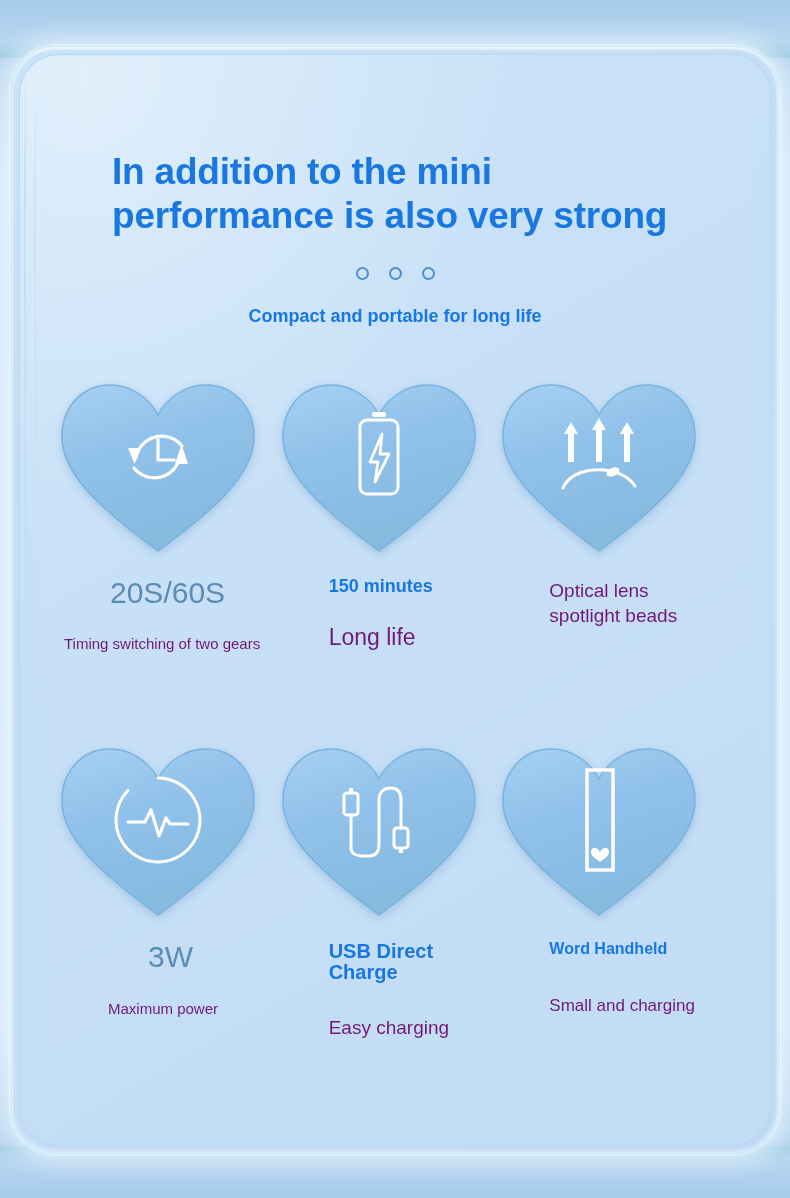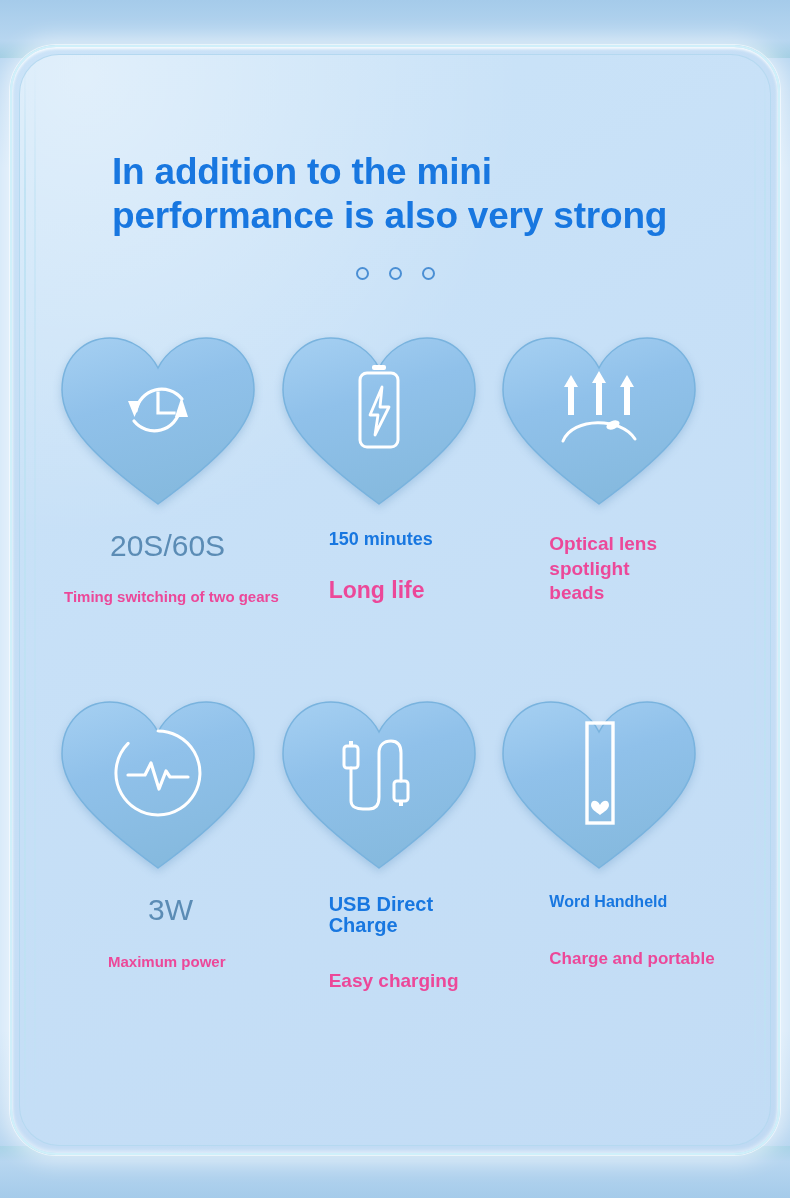--- a/index.html
+++ b/index.html
@@ -159,22 +159,22 @@
     margin-left: 36px;
     font-size: 30px;
     font-weight: normal;
     color: #5b8cb5;
     line-height: 1.05;
   }
   .sub-label {
     margin-top: 8px;
     margin-left: 0;
     font-size: 15px;
-    font-weight: bold;
-    color: #ec4899;
+    font-weight: normal;
+    color: #701a75;
     line-height: 1.2;
   }
 
   
   .cell.c2 .big-label { font-size: 18px; font-weight: bold; color: #1877e0; margin-left: 44px; }
   .cell.c2 .sub-label { font-size: 23px; margin-left: 44px; margin-top: 12px; }
   .cell.c3 .sub-label {
     font-size: 19px; margin-left: 44px; margin-top: 4px;
     max-width: 135px; line-height: 1.28;
   }
@@ -213,20 +213,21 @@
     <span class="l1">In addition to the mini</span>
     <span class="l2">performance is also very strong</span>
   </h1>
 
   <div class="dots">
     <span class="dot"></span>
     <span class="dot"></span>
     <span class="dot"></span>
   </div>
 
+  <div class="subtitle">Compact and portable for long life</div>
 
   <div class="grid">
 
     <div class="cell c1">
       <div class="heart-wrap">
         <svg class="heart" viewBox="0 0 200 180">
           <defs>
             <linearGradient id="hg1" x1="0" y1="0" x2="0.35" y2="1">
               <stop offset="0%" stop-color="#a6d0f2"></stop>
               <stop offset="45%" stop-color="#90c1ea"></stop>
@@ -363,17 +364,17 @@
           <path d="M100 172 C 40 128, 4 94, 4 58 C 4 26, 26 6, 52 6 C 74 6, 92 20, 100 36 C 108 20, 126 6, 148 6 C 174 6, 196 26, 196 58 C 196 94, 160 128, 100 172 Z" fill="url(#hg6)" stroke="#79b3de" stroke-width="1.5"></path>
         </svg>
         <div class="icon-layer">
           <svg width="54" height="108" viewBox="0 0 54 108">
             <rect x="15" y="4" width="26" height="100" fill="none" stroke="#ffffff" stroke-width="3.4"></rect>
             <path d="M28 86 C 25 80, 19 81, 19 86 C 19 90, 24 93, 28 96 C 32 93, 37 90, 37 86 C 37 81, 31 80, 28 86 Z" fill="#ffffff"></path>
           </svg>
         </div>
       </div>
       <div class="big-label">Word Handheld</div>
-      <div class="sub-label">Charge and portable</div>
+      <div class="sub-label">Small and charging</div>
     </div>
 
   </div>
 </div>
 
 </body></html>

